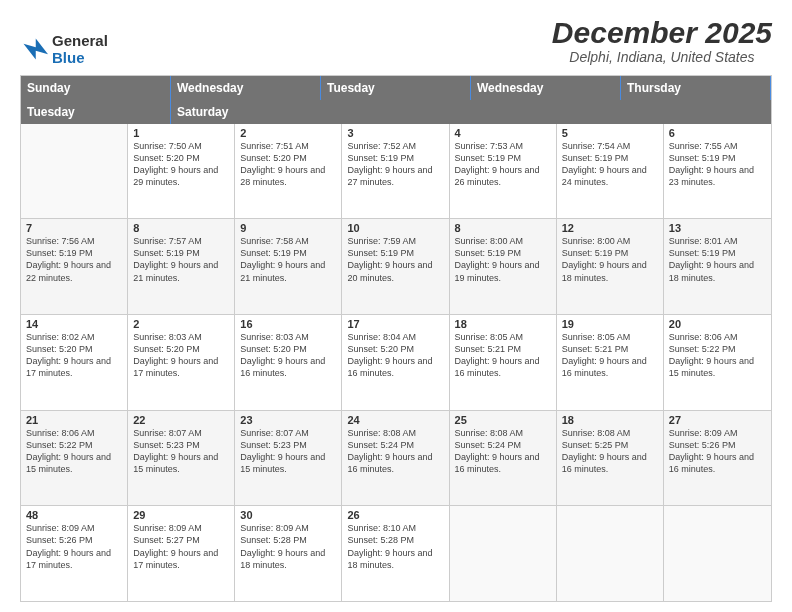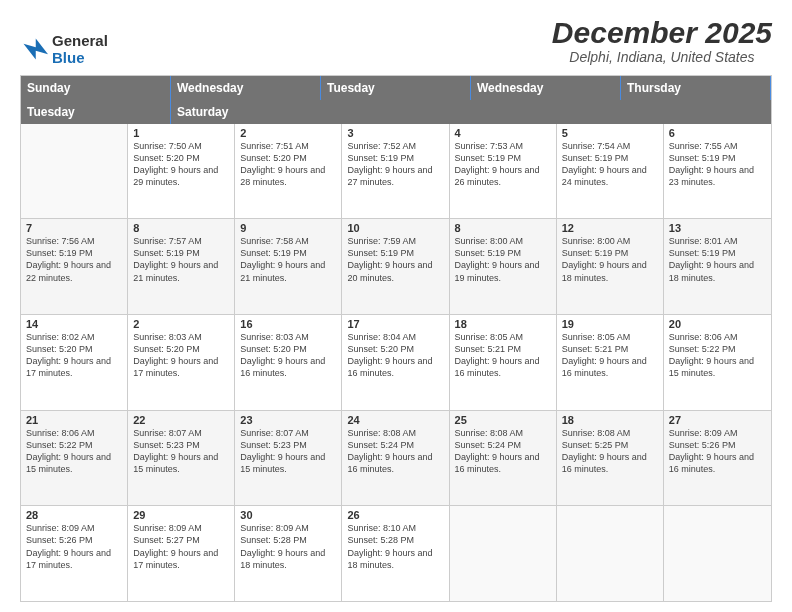--- a/index.html
+++ b/index.html
@@ -258,21 +258,21 @@
             <div class="cell-date">18</div>
             <div class="cell-info">Sunrise: 8:08 AM<br>Sunset: 5:25 PM<br>Daylight: 9 hours and 16 minutes.</div>
           </div>
           <div class="cal-cell">
             <div class="cell-date">27</div>
             <div class="cell-info">Sunrise: 8:09 AM<br>Sunset: 5:26 PM<br>Daylight: 9 hours and 16 minutes.</div>
           </div>
         </div>
         <div class="cal-row">
           <div class="cal-cell">
-            <div class="cell-date">28</div>
+            <div class="cell-date">48</div>
             <div class="cell-info">Sunrise: 8:09 AM<br>Sunset: 5:26 PM<br>Daylight: 9 hours and 17 minutes.</div>
           </div>
           <div class="cal-cell">
             <div class="cell-date">29</div>
             <div class="cell-info">Sunrise: 8:09 AM<br>Sunset: 5:27 PM<br>Daylight: 9 hours and 17 minutes.</div>
           </div>
           <div class="cal-cell">
             <div class="cell-date">30</div>
             <div class="cell-info">Sunrise: 8:09 AM<br>Sunset: 5:28 PM<br>Daylight: 9 hours and 18 minutes.</div>
           </div>

